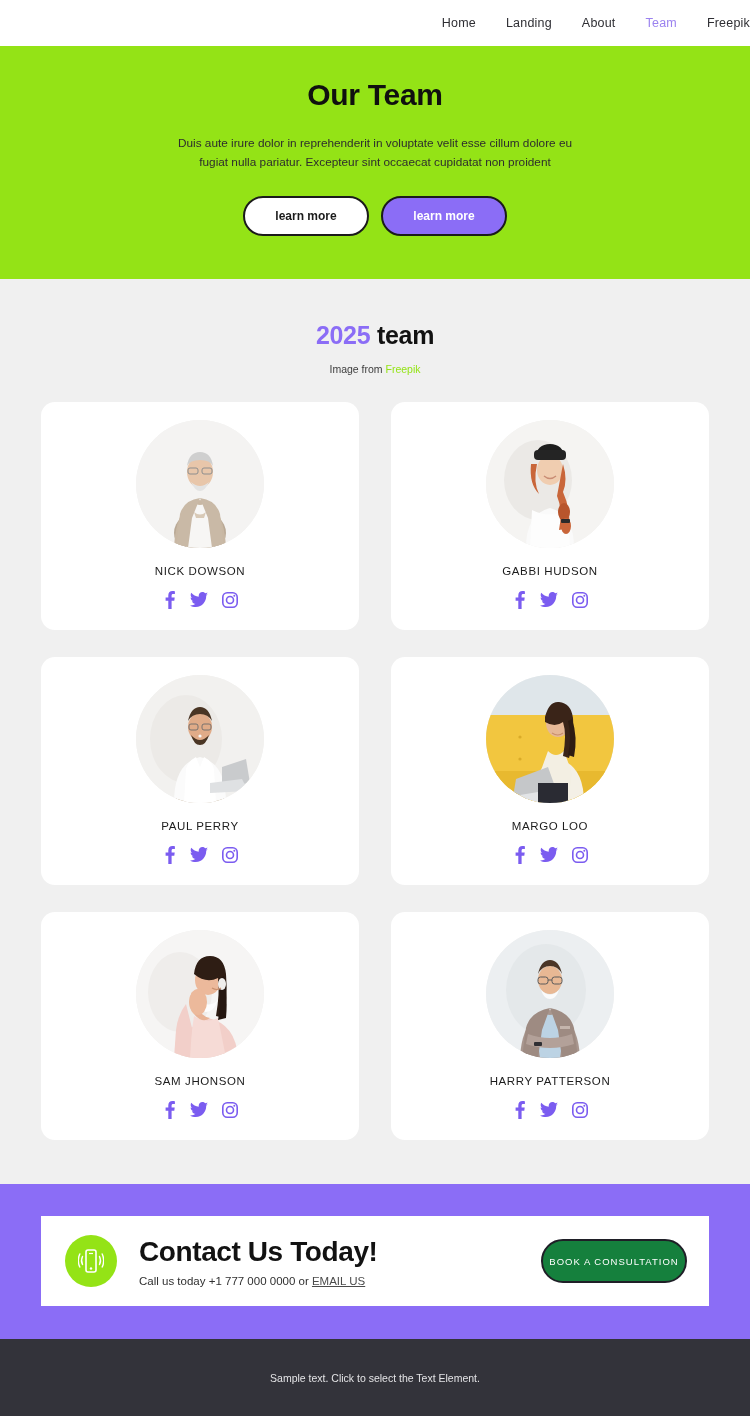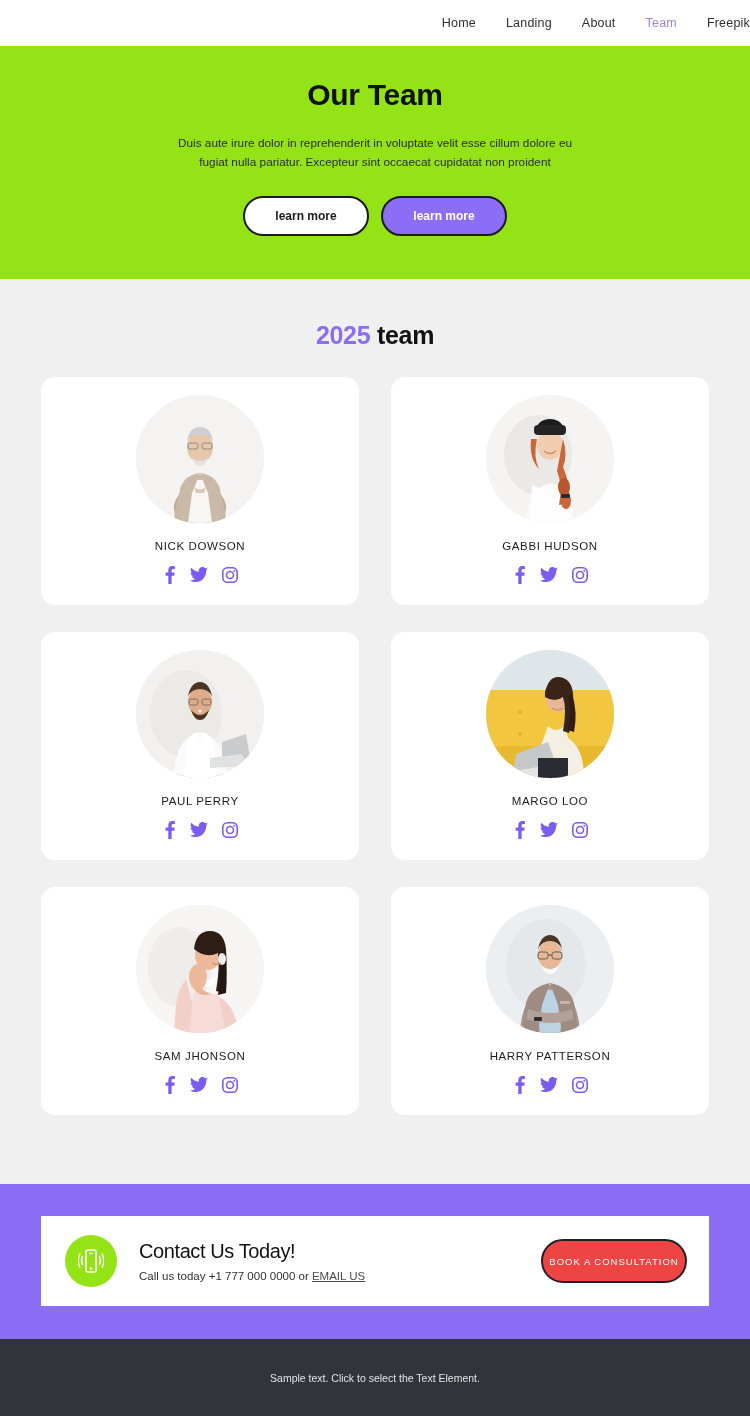--- a/index.html
+++ b/index.html
@@ -153,41 +153,41 @@
     height: 52px;
     border-radius: 50%;
     background: #94e316;
     display: flex;
     align-items: center;
     justify-content: center;
     flex: 0 0 auto;
   }
   .cta-text { margin-left: 22px; flex: 1 1 auto; }
   .cta-title {
-    font-size: 20px;
-    font-weight: normal;
+    font-size: 28px;
+    font-weight: bold;
     color: #121212;
     letter-spacing: -.4px;
   }
   .cta-sub {
     margin-top: 7px;
     font-size: 11.5px;
     color: #2f2f2f;
   }
   .cta-sub .email {
     color: #4b4b4b;
     text-decoration: underline;
     cursor: pointer;
   }
   .cta-btn {
     flex: 0 0 auto;
     width: 146px;
     height: 44px;
     border-radius: 24px;
-    background: #ef4444;
+    background: #15803d;
     border: 2.5px solid #1f1f27;
     color: #ffffff;
     font-size: 9.5px;
     letter-spacing: 1px;
     display: flex;
     align-items: center;
     justify-content: center;
     cursor: pointer;
     text-align: right;
   }
@@ -222,20 +222,24 @@
       <div class="btn btn-light">learn more</div>
       <div class="btn btn-purple">learn more</div>
     </div>
   </section>
 
   <section class="team-section">
     <h2 class="team-heading">
       <span class="year">2025</span>
       <span class="word">team</span>
     </h2>
+    <div class="credit">
+      <span>Image from</span>
+      <span class="freepik">Freepik</span>
+    </div>
 
     <div class="grid">
 
       <div class="card">
         <div class="avatar">
           <svg viewBox="0 0 128 128">
             <rect width="128" height="128" fill="#f4f3f2"></rect>
             <ellipse cx="64" cy="113" rx="26" ry="22" fill="#b9a996"></ellipse>
             <path d="M38 128 q2-44 26-48 24 4 26 48z" fill="#c8b7a3"></path>
             <path d="M56 80 q8 10 16 0 l6 48 h-28z" fill="#f7f6f4"></path>

